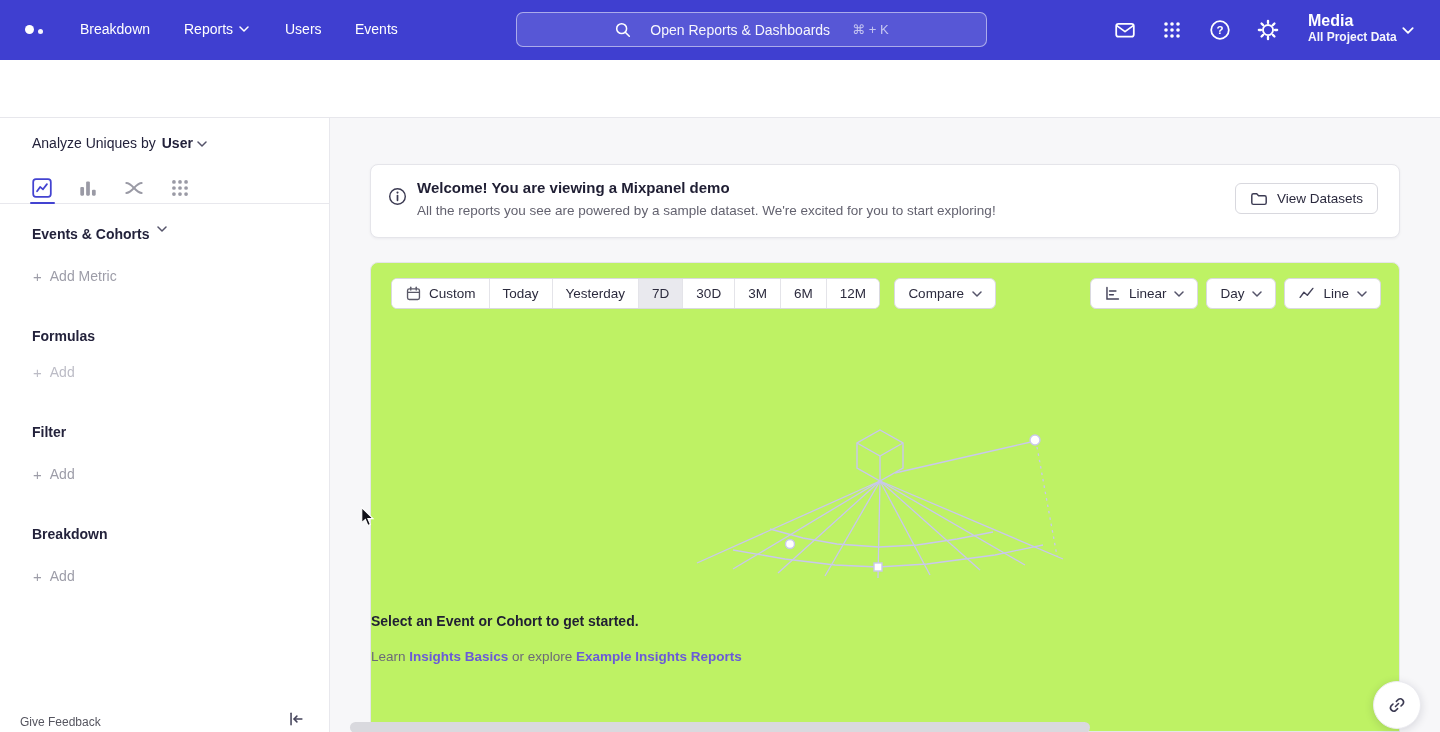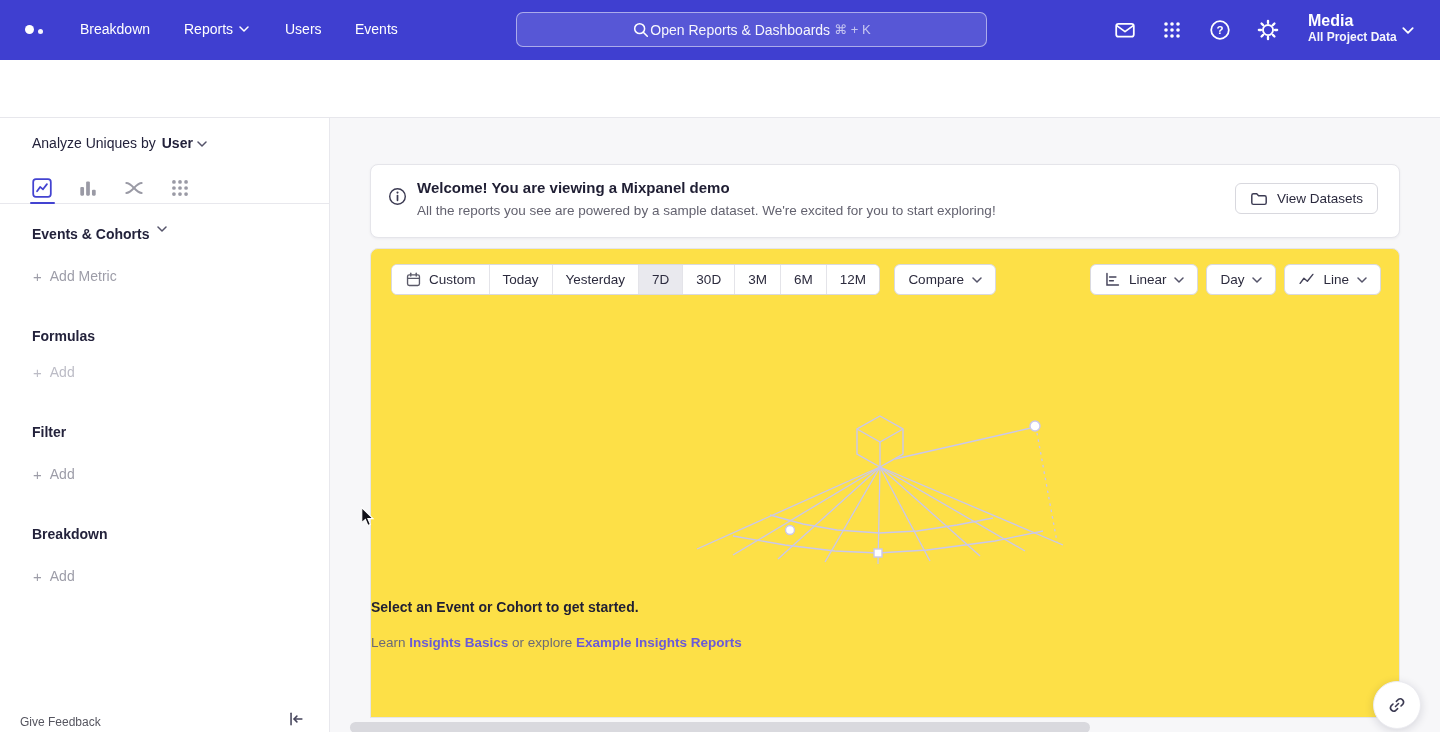--- a/index.html
+++ b/index.html
@@ -6,21 +6,21 @@
   html,body { width:1440px; height:732px; overflow:hidden; font-family:"Liberation Sans",sans-serif; background:#f7f7f9; position:relative; }
   svg { display:block; }
 
   
   .topnav { position:absolute; left:0; top:0; width:1440px; height:60px; background:#3F3FD0; color:#fff; }
   .logo-dot { position:absolute; background:#fff; border-radius:50%; }
   .logo-dot.d1 { left:25px; top:25px; width:9px; height:9px; }
   .logo-dot.d2 { left:38px; top:29px; width:5px; height:5px; opacity:.95; }
   .nav-link { position:absolute; top:21px; font-size:14px; font-weight:500; color:#fff; text-decoration:none; display:inline-flex; align-items:center; gap:6px; cursor:pointer; line-height:16px; }
   .chev { width:10px; height:6px; }
-  .search-bar { position:absolute; left:516px; top:12px; width:471px; height:35px; background:rgba(255,255,255,.13); border:1px solid rgba(255,255,255,.5); border-radius:7px; display:flex; align-items:center; justify-content:center; gap:0; cursor:text; }
+  .search-bar { position:absolute; left:516px; top:12px; width:471px; height:35px; background:rgba(255,255,255,.13); border:1px solid rgba(255,255,255,.5); border-radius:7px; display:flex; align-items:center; justify-content:center; gap:18px; cursor:text; }
   .search-bar .ph { font-size:14px; color:rgba(255,255,255,.95); }
   .search-bar .sc { font-size:13px; color:rgba(255,255,255,.65); margin-left:4px; }
   .tn-icon { position:absolute; top:18px; width:24px; height:24px; color:#fff; display:flex; align-items:center; justify-content:center; cursor:pointer; }
   .project { position:absolute; left:1308px; top:12px; cursor:pointer; }
   .project .pname { font-size:16px; font-weight:700; line-height:17px; }
   .project .pscope { font-size:12px; font-weight:700; line-height:17px; opacity:.95; }
   .project-chev { position:absolute; left:1402px; top:27px; width:12px; height:7px; color:#fff; cursor:pointer; }
 
   
   .rheader { position:absolute; left:0; top:60px; width:1440px; height:58px; background:#fff; border-bottom:1px solid #e7e7ec; }
@@ -51,21 +51,21 @@
   
   .main { position:absolute; left:330px; top:118px; width:1110px; height:614px; background:#f7f7f9; }
 
   .banner { position:absolute; left:40px; top:46px; width:1030px; height:74px; background:#fff; border:1px solid #e5e5ea; border-radius:8px; box-shadow:0 1px 3px rgba(25,25,55,.05); }
   .banner .info-ic { position:absolute; left:17px; top:22px; width:19px; height:19px; color:#3b3a52; }
   .banner-title { position:absolute; left:46px; top:13px; font-size:15px; font-weight:700; color:#1f1e33; line-height:20px; }
   .banner-sub { position:absolute; left:46px; top:37px; font-size:13.5px; color:#63626f; line-height:18px; }
   .view-datasets { position:absolute; right:21px; top:18px; height:31px; padding:0 14px; background:#fff; border:1px solid #d8d8de; border-radius:6px; display:inline-flex; align-items:center; gap:9px; font-family:inherit; font-size:13.5px; font-weight:500; color:#2b2a3e; cursor:pointer; }
   .view-datasets svg { color:#3b3a52; }
 
-  .chart-card { position:absolute; left:40px; top:130px; width:1030px; height:470px; background:#fde047; border:1px solid #e5e5ea; border-radius:8px 8px 0 0; }
+  .chart-card { position:absolute; left:40px; top:144px; width:1030px; height:470px; background:#bef264; border:1px solid #e5e5ea; border-radius:8px 8px 0 0; }
   .toolbar { position:absolute; left:20px; right:18px; top:15px; height:31px; }
   .seg-group { display:inline-flex; border:1px solid #d9d9df; border-radius:6px; overflow:hidden; background:#fff; vertical-align:top; }
   .seg { height:29px; padding:0 13px; display:inline-flex; align-items:center; gap:7px; font-family:inherit; font-size:13.5px; color:#2c2b3e; background:#fff; border:none; border-left:1px solid #e4e4e9; cursor:pointer; white-space:nowrap; }
   .seg:first-child { border-left:none; }
   .seg.selected { background:#e9e9ee; }
   .seg svg { color:#5a5968; }
   .tb-btn { height:31px; padding:0 13px; display:inline-flex; align-items:center; gap:8px; font-family:inherit; font-size:13.5px; color:#2c2b3e; background:#fff; border:1px solid #d9d9df; border-radius:6px; cursor:pointer; vertical-align:top; white-space:nowrap; }
   .tb-btn .chev { color:#55546a; }
   .tb-btn svg.lead { color:#44435a; }
   .compare { margin-left:10px;text-align:right; }

